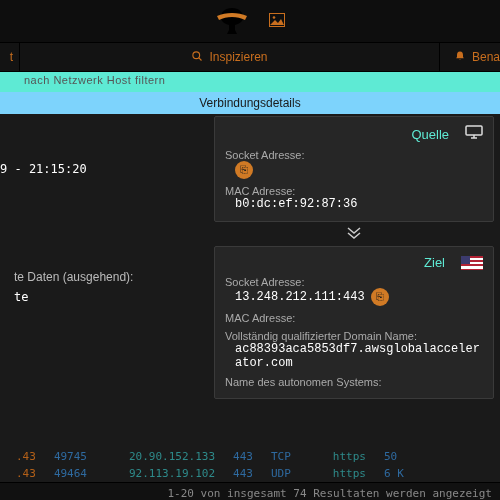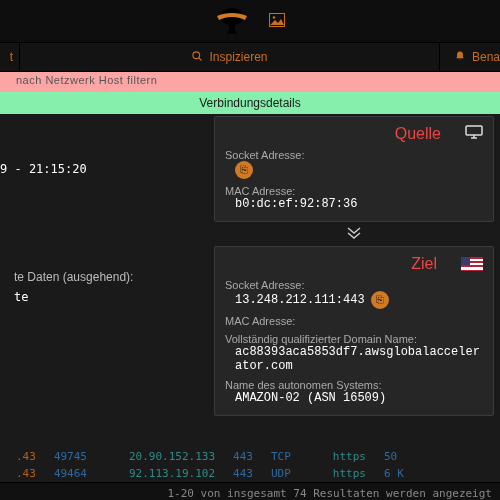--- a/index.html
+++ b/index.html
@@ -43,30 +43,30 @@
     display: flex; align-items: center; gap: 6px;
     color: #c86e1e;
     font-size: 12px;
     border-right: 1px solid #000;
     cursor: pointer;
   }
   .tab.narrow { padding: 0 6px; flex:0 0 20px; justify-content:flex-end;}
   .tab svg { width: 12px; height: 12px; }
   .filter-bar {
     height: 20px;
-    background: #fca5a5;
+    background: #5eead4;
     color: #555;
     font-size: 11px;
-    padding: 2px 16px;
+    padding: 2px 24px;
     letter-spacing: 0.5px;
     overflow: hidden;
     white-space: nowrap;
   }
   .modal-title {
-    background: #86efac;
+    background: #7dd3fc;
     color: #1a1a1a;
     padding: 4px 0;
     text-align: center;
     font-size: 12px;
     position: absolute;
     left: 0; right: 0; top: 92px;
     z-index: 5;
   }
   .left-side {
     position: absolute;
@@ -87,23 +87,23 @@
   }
   .card {
     background: #262626;
     border: 1px solid #3a3a3a;
     border-radius: 2px;
     padding: 8px 10px 10px 10px;
     margin-bottom: 4px;
   }
   .card-head {
     display: flex; justify-content: flex-end; align-items: center;
-    gap: 24px;
-    color: #ef4444;
-    font-size: 16px;
+    gap: 16px;
+    color: #5eead4;
+    font-size: 13px;
     margin-bottom: 6px;
   }
   .card-head .hicon { color: #ddd; font-size: 16px; }
   .flag-us {
     width: 22px; height: 14px;
     background: linear-gradient(to bottom,
       #b22234 0%, #b22234 15%, #fff 15%, #fff 30%, #b22234 30%, #b22234 45%,
       #fff 45%, #fff 60%, #b22234 60%, #b22234 75%, #fff 75%, #fff 90%, #b22234 90%);
     position: relative;
     display: inline-block;
@@ -265,23 +265,20 @@
       <div class="flab">MAC Adresse:</div>
     </div>
     <div class="field">
       <div class="flab">Vollständig qualifizierter Domain Name:</div>
       <div class="fval">
         <span>ac88393aca5853df7.awsglobalaccelerator.com</span>
       </div>
     </div>
     <div class="field" style="margin-bottom:0;">
       <div class="flab">Name des autonomen Systems:</div>
-      <div class="fval">
-        <span>AMAZON-02 (ASN 16509)</span>
-      </div>
     </div>
   </div>
 </div>
 
 <div class="bg-table">
   <div class="bg-row">
     <span class="c-orange">.43</span>
     <span>49745</span>
     <span class="c-teal">20.90.152.133</span>
     <span>443</span>

